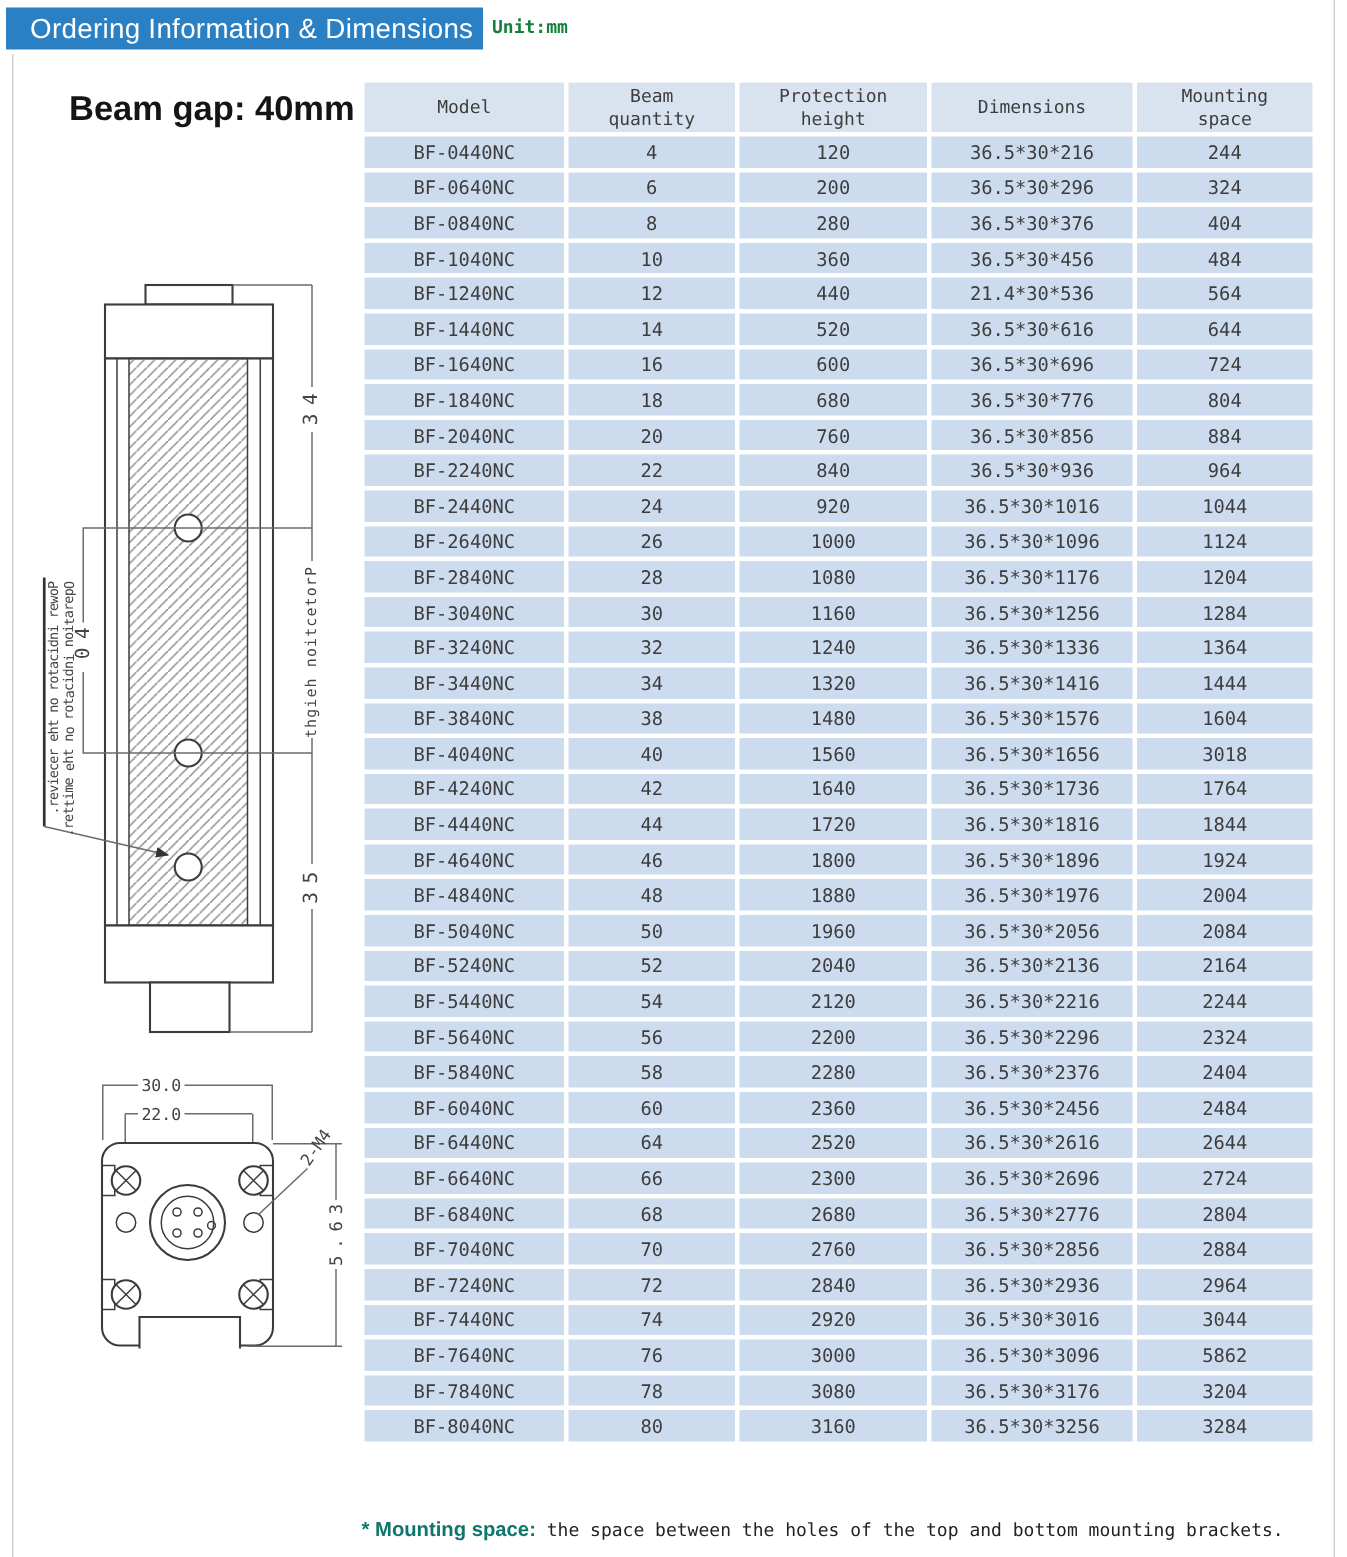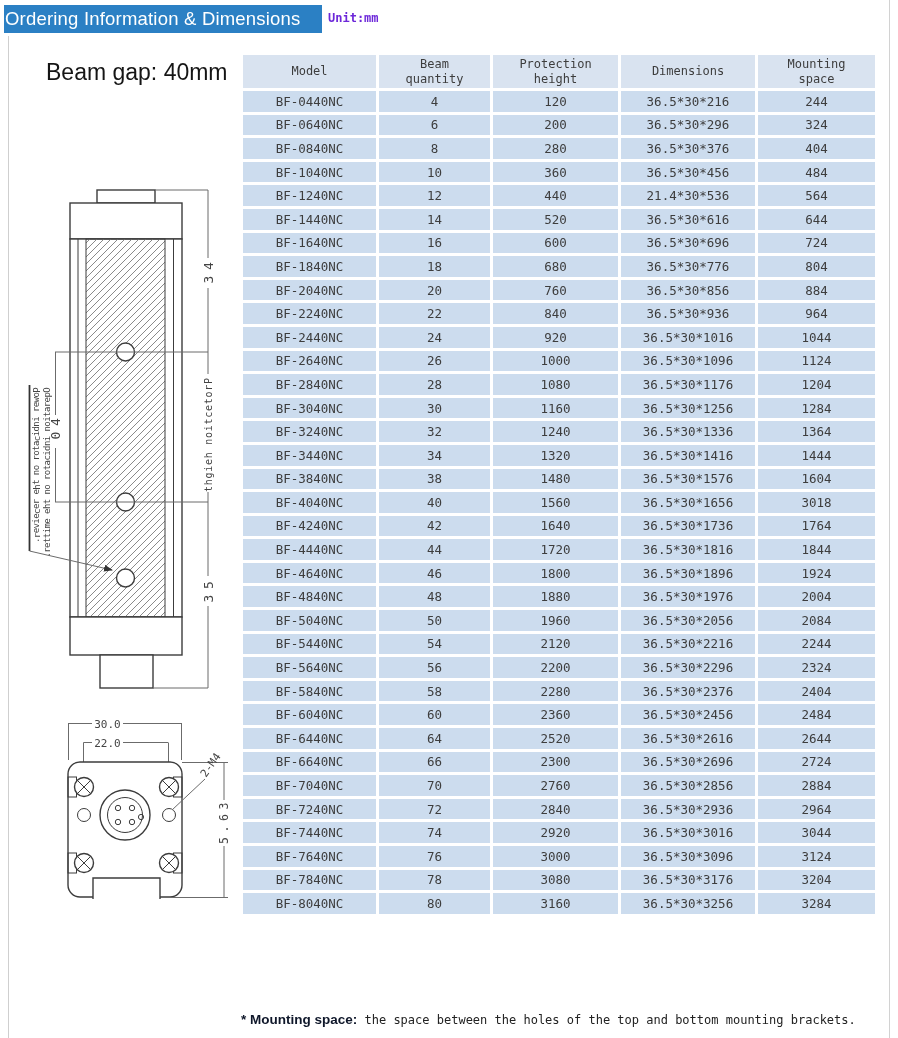--- a/index.html
+++ b/index.html
@@ -10,38 +10,38 @@
     --line:#6b6b6b;
     --outline:#3c3c3c;
   }
   html,body{margin:0;padding:0;background:#fff;}
   .page{position:relative;width:898px;height:1038px;background:#fff;overflow:hidden;
         font-family:"Liberation Sans",sans-serif;}
   .vline-left{position:absolute;left:8px;top:36px;width:1px;height:1002px;background:#cfcfcf;}
   .vline-right{position:absolute;left:889px;top:0;width:1px;height:1038px;background:#d2d2d2;}
 
   .titlebar{position:absolute;left:4px;top:5px;width:318px;height:28px;background:var(--accent);
-            color:#fff;font-size:18.5px;line-height:28px;padding-left:1px;box-sizing:border-box;
+            color:#fff;font-size:18.5px;line-height:28px;padding-left:16px;box-sizing:border-box;
             letter-spacing:.2px;}
   .unit{position:absolute;left:328px;top:11px;font-family:"DejaVu Sans Mono",monospace;
-        font-weight:bold;font-size:12px;color:#6d28d9;}
-  .beamgap{position:absolute;left:46px;top:59px;font-size:23px;font-weight:400;color:#151515;}
+        font-weight:bold;font-size:12px;color:#15803d;}
+  .beamgap{position:absolute;left:46px;top:59px;font-size:23px;font-weight:700;color:#151515;}
 
   table.spec{position:absolute;left:240px;top:52px;border-collapse:separate;border-spacing:3px;
              table-layout:fixed;}
   table.spec th{background:var(--rowheader);height:33px;font-family:"DejaVu Sans Mono",monospace;
              font-size:12px;font-weight:normal;color:var(--ink);white-space:pre-line;
              line-height:15px;vertical-align:middle;text-align:center;padding:0;}
   table.spec td{background:var(--row);height:20.6px;font-family:"DejaVu Sans Mono",monospace;
              font-size:12.5px;color:var(--ink);text-align:center;vertical-align:middle;padding:0;
              overflow:hidden;white-space:nowrap;}
 
   .footnote{position:absolute;left:241px;top:1012px;font-size:12px;color:#222;
             font-family:"DejaVu Sans Mono",monospace;white-space:nowrap;}
-  .footnote .fl{font-family:"Liberation Sans",sans-serif;font-size:13.5px;font-weight:bold;color:#0f172a;}
+  .footnote .fl{font-family:"Liberation Sans",sans-serif;font-size:13.5px;font-weight:bold;color:#0f766e;}
 
   svg .ln{stroke:var(--line);stroke-width:1;fill:none;}
   svg .ldr{stroke:#333;stroke-width:1.8;fill:none;}
   svg .out{stroke:var(--outline);stroke-width:1.4;fill:#fff;}
   svg .thin{stroke:var(--outline);stroke-width:1;fill:none;}
   svg .dimtxt{fill:#444;font-family:"DejaVu Sans Mono",monospace;}
   .diagram{position:absolute;}
 </style>
 </head>
 <body>
@@ -412,20 +412,27 @@
           <td>2004</td>
         </tr>
         <tr>
           <td>BF-5040NC</td>
           <td>50</td>
           <td>1960</td>
           <td>36.5*30*2056</td>
           <td>2084</td>
         </tr>
         <tr>
+          <td>BF-5240NC</td>
+          <td>52</td>
+          <td>2040</td>
+          <td>36.5*30*2136</td>
+          <td>2164</td>
+        </tr>
+        <tr>
           <td>BF-5440NC</td>
           <td>54</td>
           <td>2120</td>
           <td>36.5*30*2216</td>
           <td>2244</td>
         </tr>
         <tr>
           <td>BF-5640NC</td>
           <td>56</td>
           <td>2200</td>
@@ -454,20 +461,27 @@
           <td>2644</td>
         </tr>
         <tr>
           <td>BF-6640NC</td>
           <td>66</td>
           <td>2300</td>
           <td>36.5*30*2696</td>
           <td>2724</td>
         </tr>
         <tr>
+          <td>BF-6840NC</td>
+          <td>68</td>
+          <td>2680</td>
+          <td>36.5*30*2776</td>
+          <td>2804</td>
+        </tr>
+        <tr>
           <td>BF-7040NC</td>
           <td>70</td>
           <td>2760</td>
           <td>36.5*30*2856</td>
           <td>2884</td>
         </tr>
         <tr>
           <td>BF-7240NC</td>
           <td>72</td>
           <td>2840</td>
@@ -479,21 +493,21 @@
           <td>74</td>
           <td>2920</td>
           <td>36.5*30*3016</td>
           <td>3044</td>
         </tr>
         <tr>
           <td>BF-7640NC</td>
           <td>76</td>
           <td>3000</td>
           <td>36.5*30*3096</td>
-          <td>3124</td>
+          <td>5862</td>
         </tr>
         <tr>
           <td>BF-7840NC</td>
           <td>78</td>
           <td>3080</td>
           <td>36.5*30*3176</td>
           <td>3204</td>
         </tr>
         <tr>
           <td>BF-8040NC</td>

